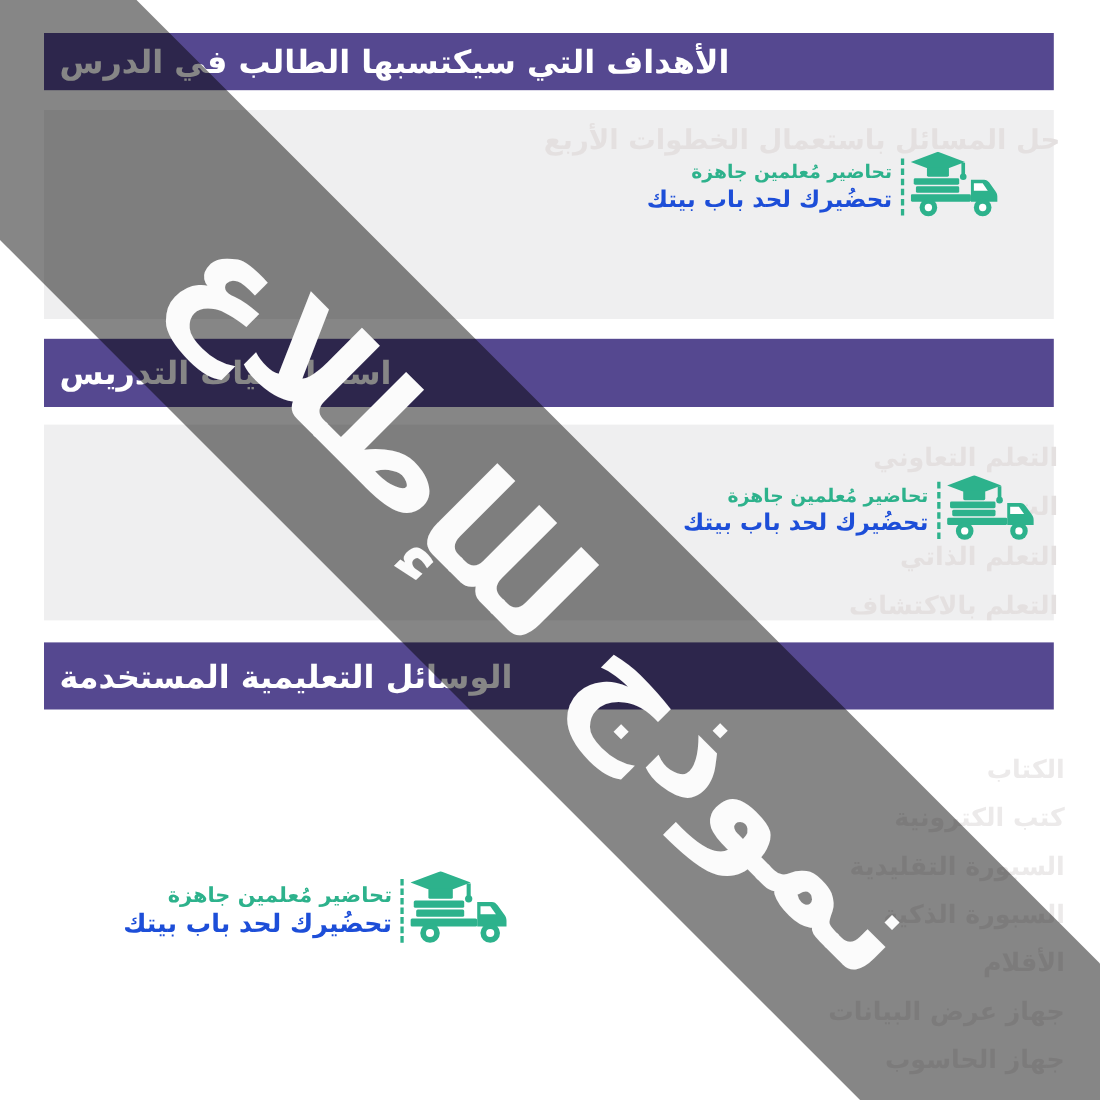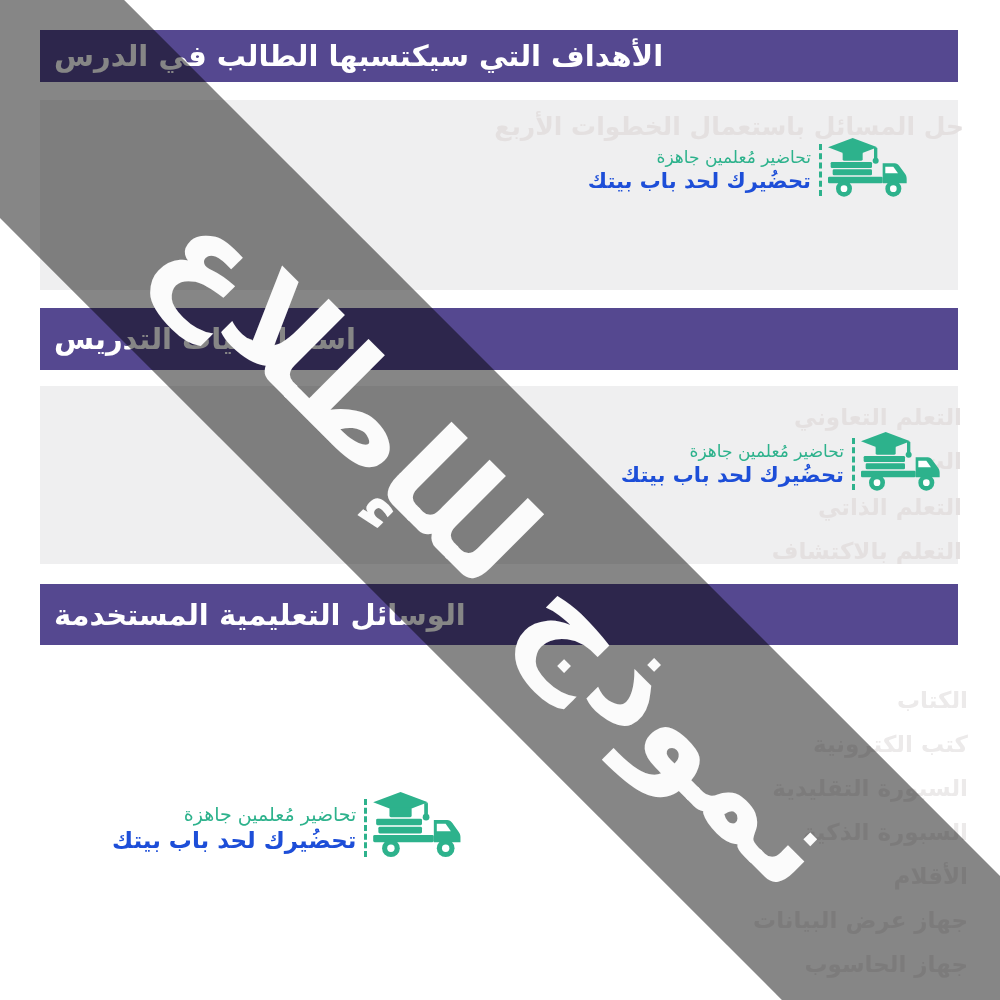--- a/index.html
+++ b/index.html
@@ -40,21 +40,21 @@
   .aids-list{position:absolute;top:678px;right:32px;text-align:right;}
   .aids-item{
     direction:rtl;color:#eceaea;font-weight:bold;font-size:23px;
     line-height:44px;white-space:nowrap;
   }
   
   .logo{
     position:absolute;display:flex;align-items:center;direction:ltr;
   }
   .logo-lines{text-align:right;margin-right:8px;}
-  .logo-l1{color:#2db28c;font-weight:normal;font-size:17px;direction:rtl;white-space:nowrap;}
+  .logo-l1{color:#2db28c;font-weight:bold;font-size:17px;direction:rtl;white-space:nowrap;}
   .logo-l2{color:#1d4ed8;font-weight:bold;font-size:21px;direction:rtl;white-space:nowrap;margin-top:2px;}
   .logo-divider{
     height:52px;border-left:3px dashed #2db28c;margin-right:6px;
   }
   .truck-wrap{display:block;line-height:0;}
   .logo1{top:38px;right:42px;}
   .logo2{top:46px;right:9px;}
   .logo3{top:792px;left:112px;}
   .logo3 .logo-l1{font-size:19px;}
   .logo3 .logo-l2{font-size:23px;}

